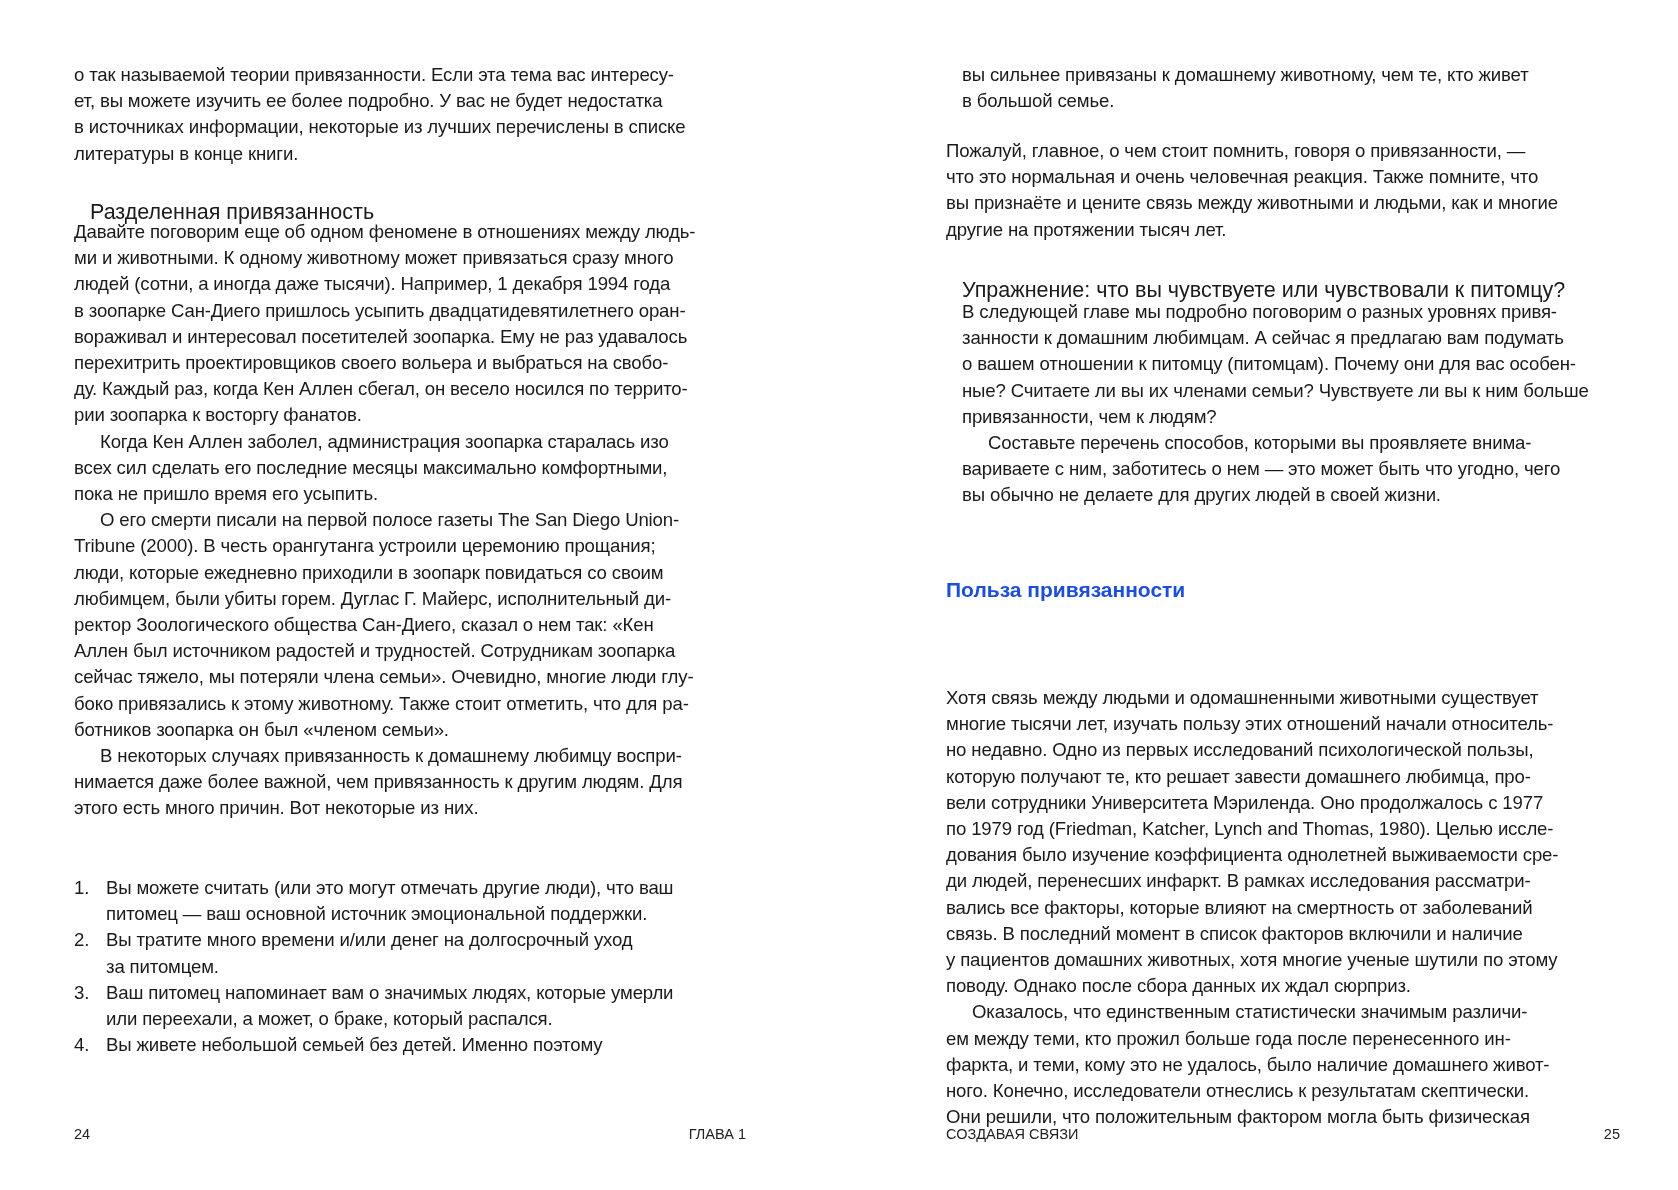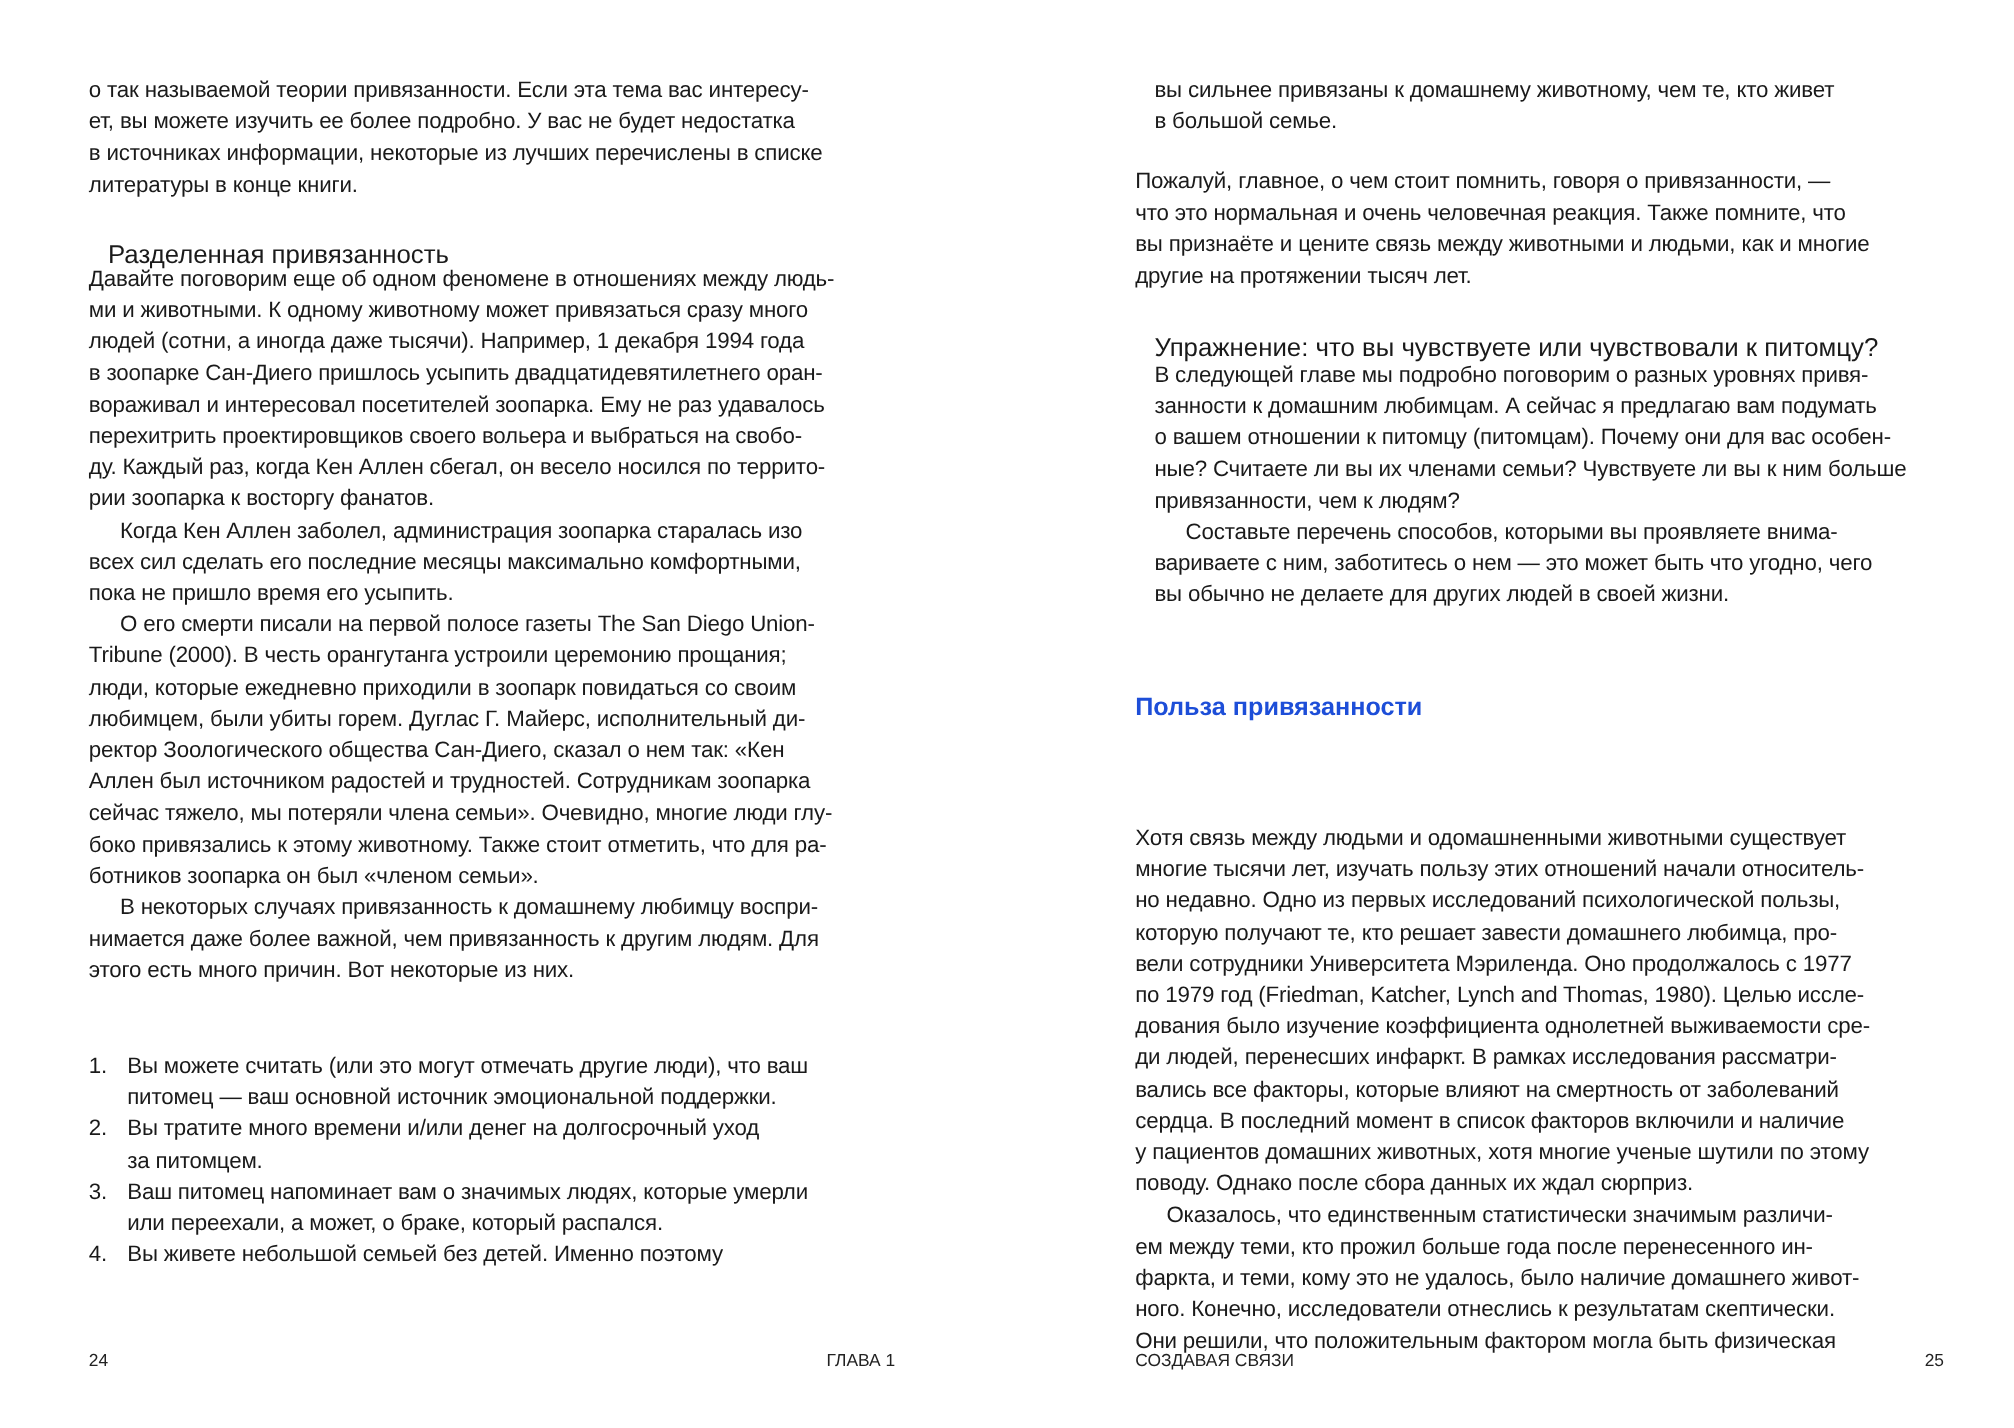--- a/index.html
+++ b/index.html
@@ -183,21 +183,21 @@
   <div class="text-block" style="top:645px;margin-top:40px;">
     <span class="line">Хотя связь между людьми и одомашненными животными существует</span>
     <span class="line">многие тысячи лет, изучать пользу этих отношений начали относитель-</span>
     <span class="line">но недавно. Одно из первых исследований психологической пользы,</span>
     <span class="line">которую получают те, кто решает завести домашнего любимца, про-</span>
     <span class="line">вели сотрудники Университета Мэриленда. Оно продолжалось с 1977</span>
     <span class="line">по 1979 год (Friedman, Katcher, Lynch and Thomas, 1980). Целью иссле-</span>
     <span class="line">дования было изучение коэффициента однолетней выживаемости сре-</span>
     <span class="line">ди людей, перенесших инфаркт. В рамках исследования рассматри-</span>
     <span class="line">вались все факторы, которые влияют на смертность от заболеваний</span>
-    <span class="line">сердца. В последний момент в список факторов включили и наличие</span>
+    <span class="line">связь. В последний момент в список факторов включили и наличие</span>
     <span class="line">у пациентов домашних животных, хотя многие ученые шутили по этому</span>
     <span class="line">поводу. Однако после сбора данных их ждал сюрприз.</span>
     <span class="line indent">Оказалось, что единственным статистически значимым различи-</span>
     <span class="line">ем между теми, кто прожил больше года после перенесенного ин-</span>
     <span class="line">фаркта, и теми, кому это не удалось, было наличие домашнего живот-</span>
     <span class="line">ного. Конечно, исследователи отнеслись к результатам скептически.</span>
     <span class="line">Они решили, что положительным фактором могла быть физическая</span>
   </div>
 
   <span class="footer" style="left:0;">СОЗДАВАЯ СВЯЗИ</span>

